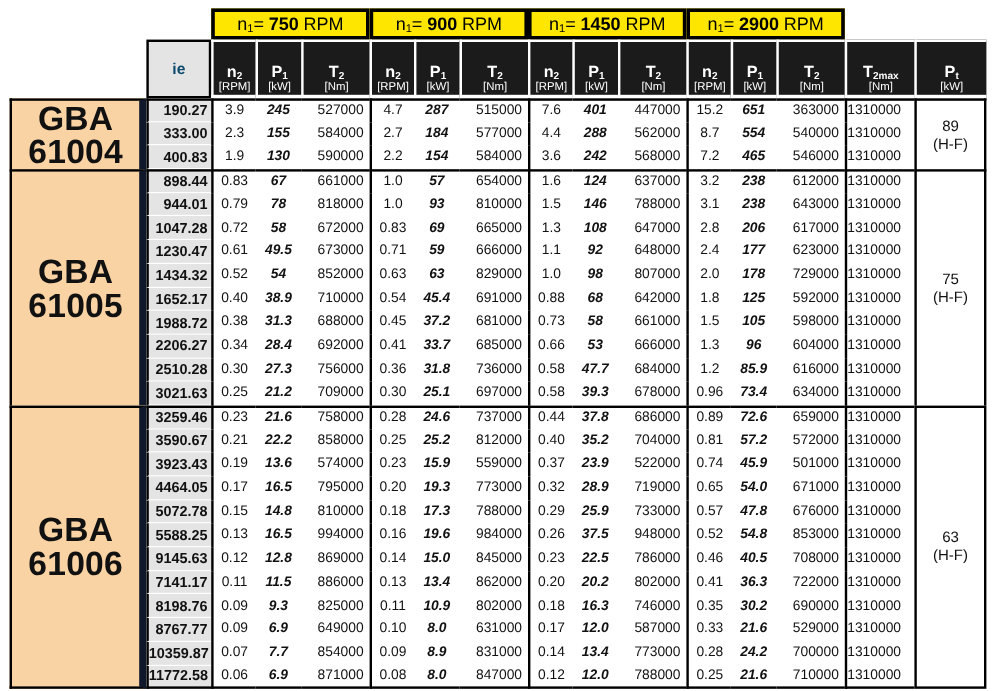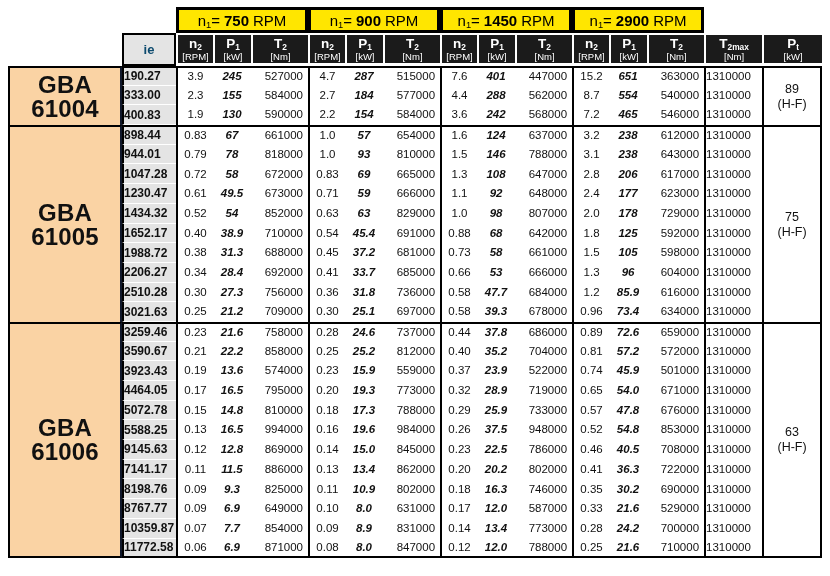--- a/index.html
+++ b/index.html
@@ -35,47 +35,47 @@
   }
   th.banner .bv { font-weight: 800; margin: 0 4px; }
   td.blank { background: transparent; border: none; }
 
   tr.units-row { height: 30px; }
   th.dark {
     background: var(--header-dark, #1B1B1B); color: #fff;
     border-top: 2px solid #fff; border-bottom: 3px solid #fff;
     border-left: 2px solid #fff;
   }
-  th.dark .sym { font-size: 13.5px; font-weight: 700; line-height: 14px; padding-top: 2px; }
+  th.dark .sym { font-size: 13.5px; font-weight: 700; line-height: 14px; padding-top: 18px; }
   th.dark .unit { font-size: 9.5px; font-weight: 400; line-height: 11px; padding-bottom: 1px; text-align: center; }
   th.ie-head {
     background: var(--ie-gray, #E4E4E4);
     border: 2px solid #000;
     font-weight: 700; font-size: 13px; color: #0c4a6e;
   }
 
   
   tbody tr { height: 19.7px; }
   tbody td { font-size: 11.5px; line-height: 1; }
   tr.group-top td { border-top: 2.5px solid #000; }
   tbody tr:last-child td { border-bottom: 2.5px solid #000; }
   td.thick-left { border-left: 2.5px solid #000; }
   td.last-group { border-bottom: 2.5px solid #000; }
 
   td.group-label {
     background: var(--peach, #FAD3A4);
-    border-left: 2px solid #000; border-right: 2px solid #0f172a;
-    font-weight: 700; font-size: 24px; letter-spacing: 0.2px;
+    border-left: 2px solid #000; border-right: 6px solid #0f172a;
+    font-weight: 700; font-size: 28px; letter-spacing: 0.2px;
   }
   td.ie-cell {
     background: var(--ie-gray, #E4E4E4);
     border-left: 2px solid #000;
     border-bottom: 1.5px solid #fff;
     font-weight: 700; font-size: 12px;
-    text-align: left; padding-right: 3px;
+    text-align: right; padding-right: 3px;
   }
   td.p1 { font-weight: 700; font-style: italic; }
   td.t2 { text-align: right; padding-right: 5px; }
   td.t2max-cell { text-align: right; padding-right: 20px; }
   td.pt-cell { font-size: 12.5px; border-right: 2.5px solid #000; }
   td.pt-cell .ptv, td.pt-cell .ptn { line-height: 15px; }
 </style>
 </head>
 <body>
 

